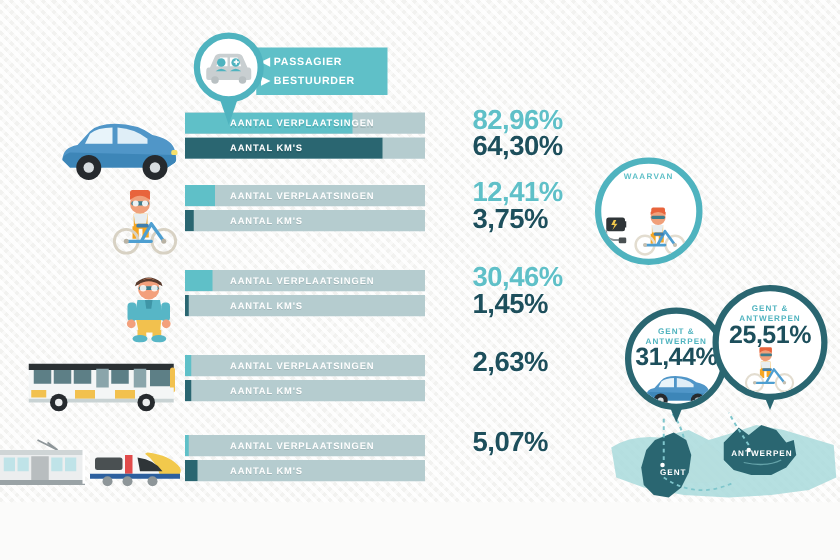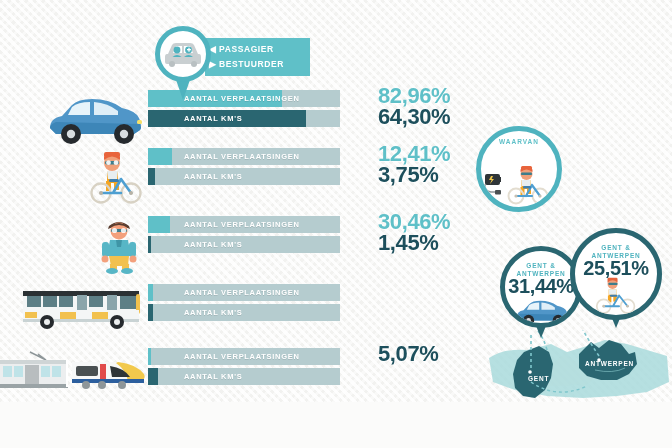--- a/index.html
+++ b/index.html
@@ -270,20 +270,21 @@
       <div class="bar-track">
         <div class="bar-fill fill-trips" style="width:2.78%"></div>
         <div class="bar-label">AANTAL VERPLAATSINGEN</div>
       </div>
       <div class="bar-track km">
         <div class="bar-fill fill-km" style="width:2.63%"></div>
         <div class="bar-label">AANTAL KM'S</div>
       </div>
     </div>
     <div class="pcts">
+      <div class="pct km">2,63%</div>
     </div>
   </div>
 
   <div class="row" style="top:348px">
     <div class="icon-zone">
       <svg width="148" height="50" viewBox="0 0 148 50" style="position:absolute;left:0px;top:0px">
         <path d="M30 4 L46 12 M46 12 L38 6" stroke="#8e9699" stroke-width="1.4" fill="none"></path>
         <rect x="0" y="12" width="68" height="27" rx="4" fill="#eceeef"></rect>
         <rect x="0" y="12" width="68" height="4" fill="#cfd5d6"></rect>
         <rect x="3" y="18" width="9" height="11" fill="#bfe3e8"></rect>

